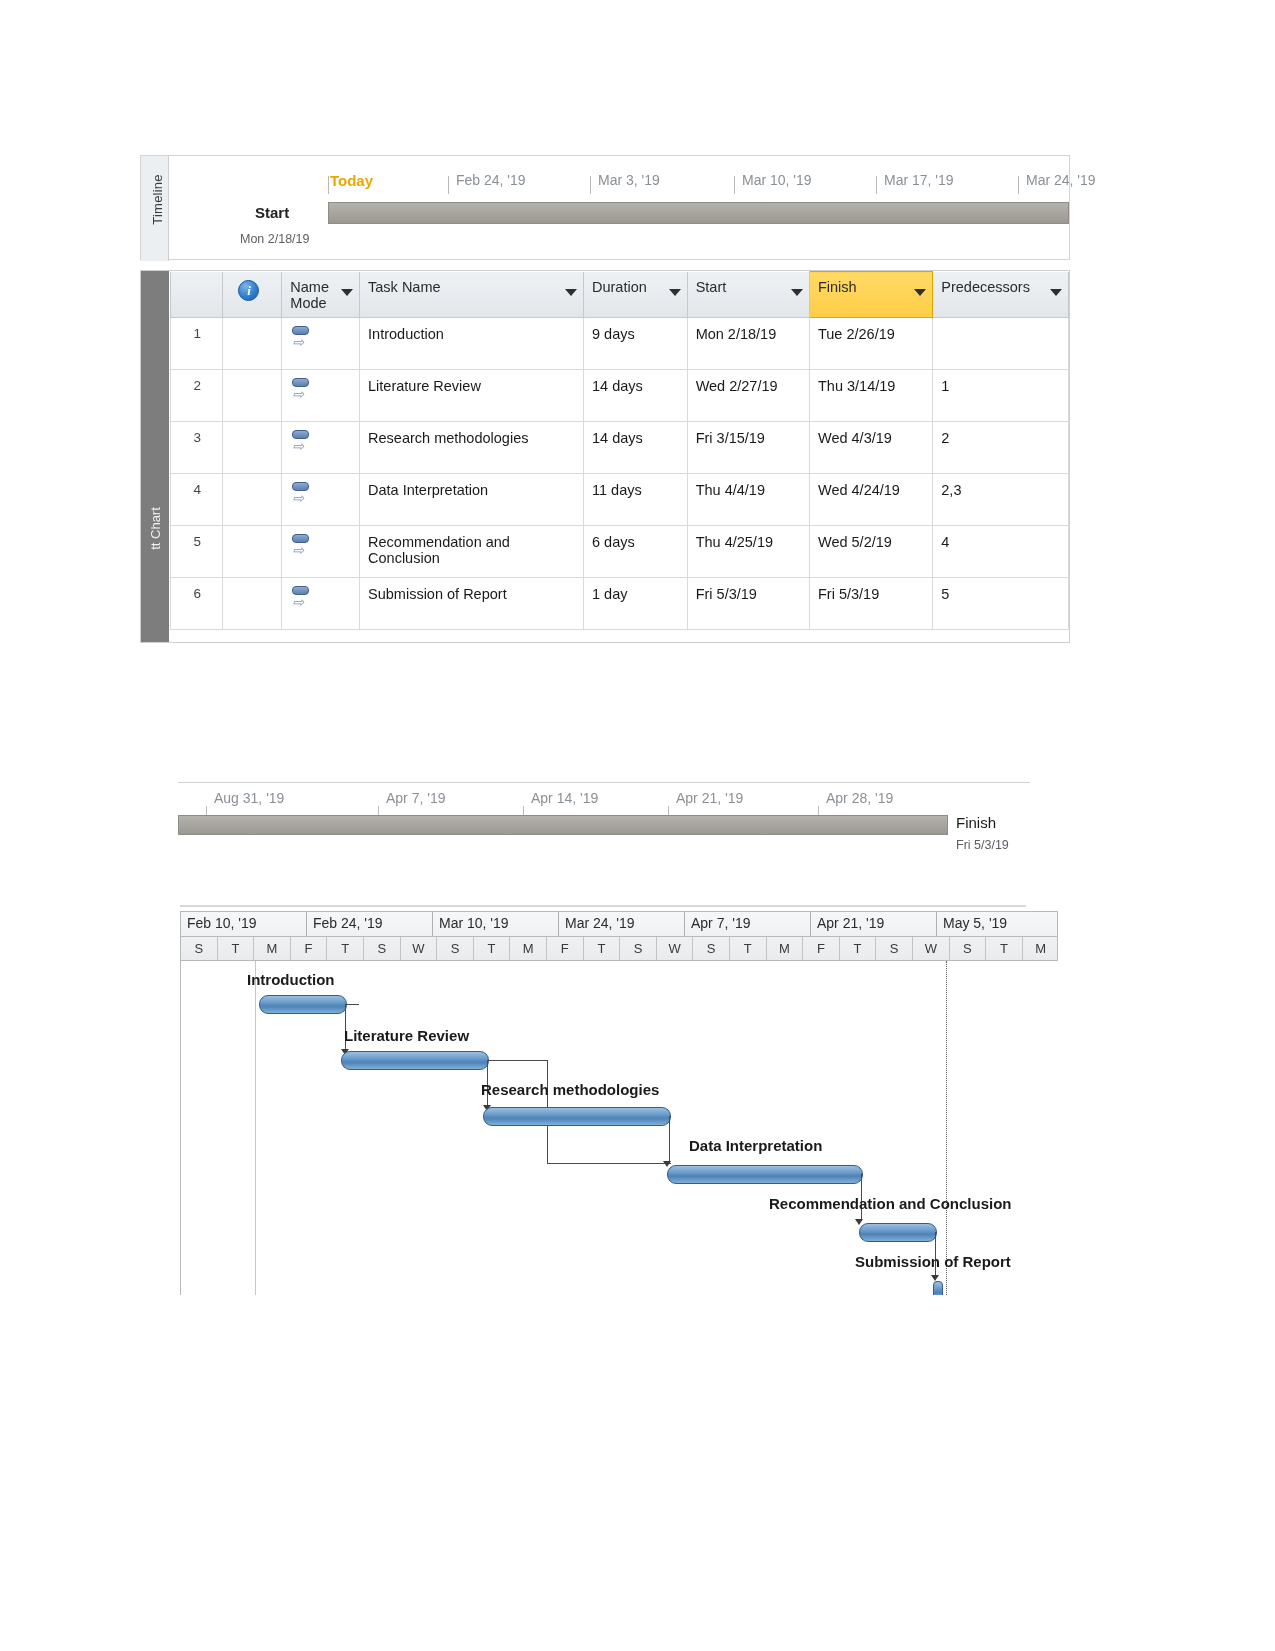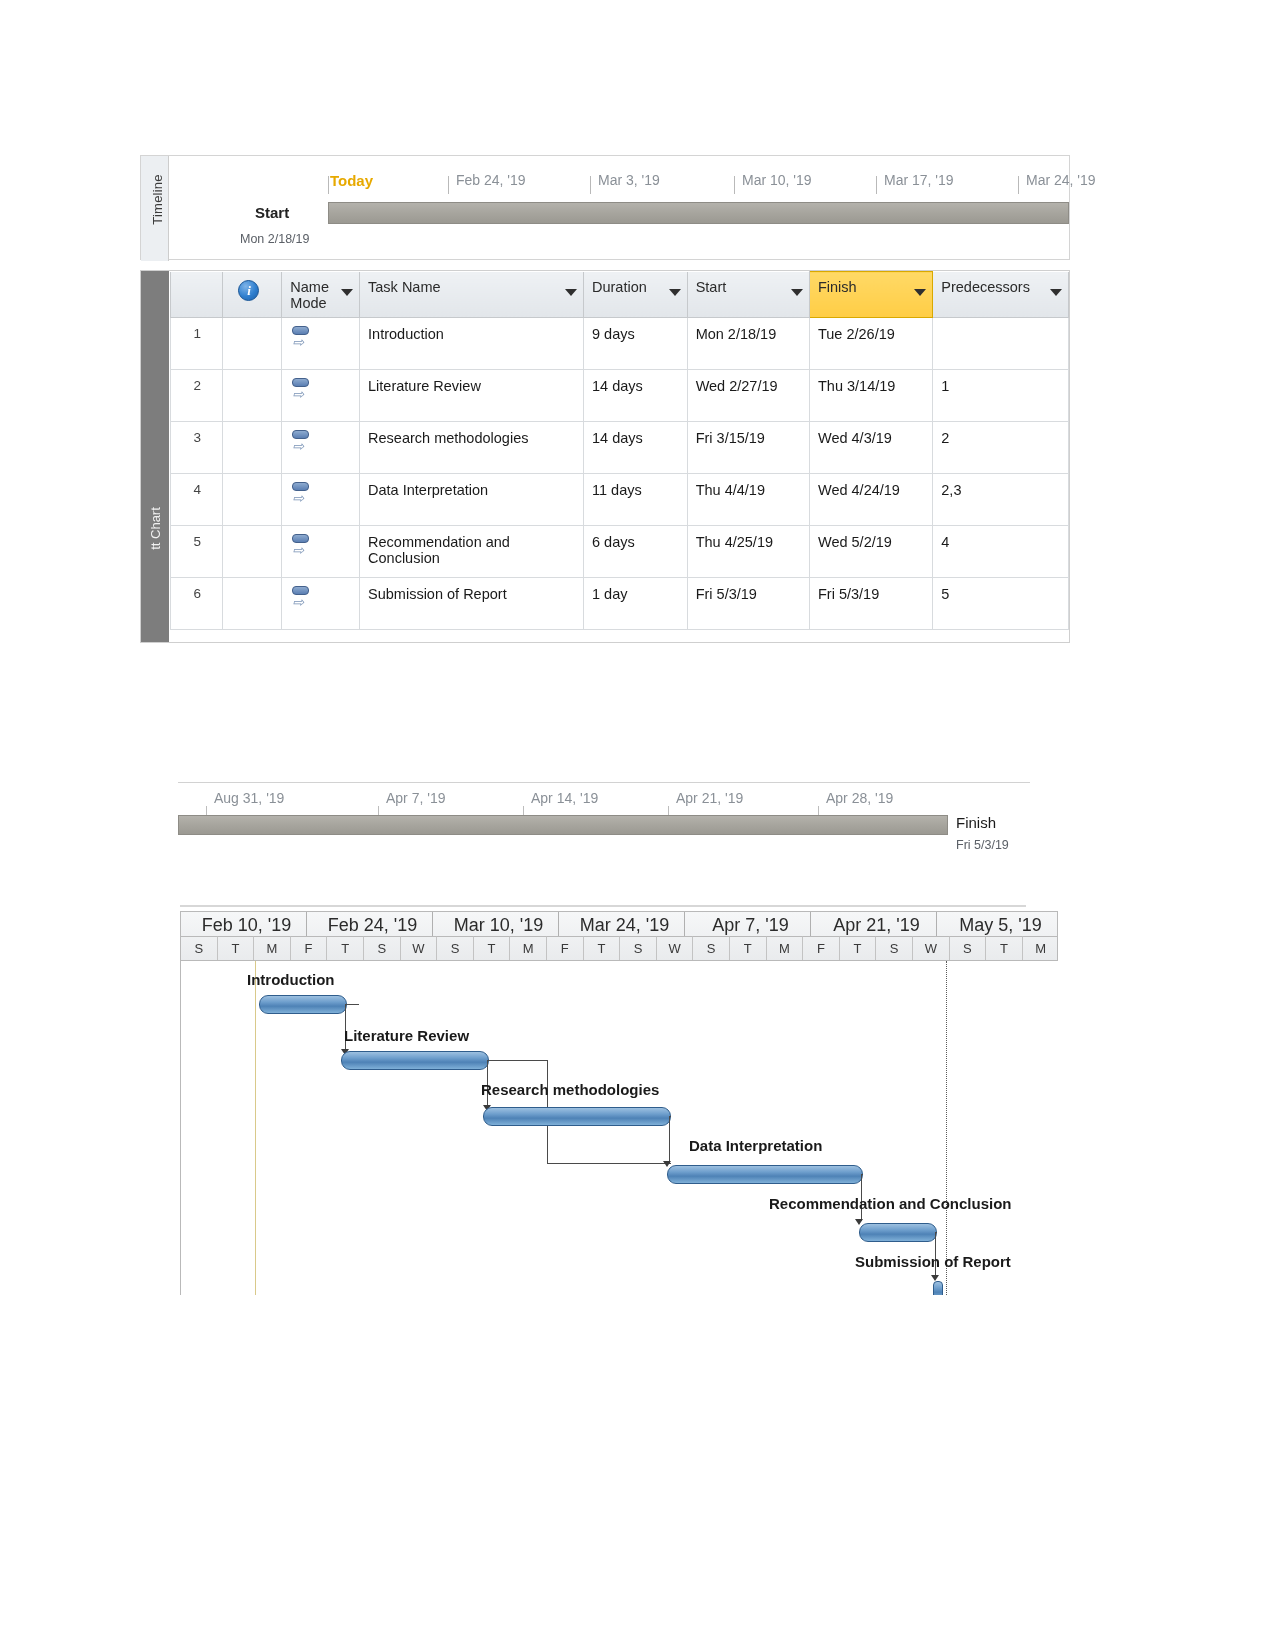--- a/index.html
+++ b/index.html
@@ -81,22 +81,22 @@
   .bt-fin{position:absolute;left:778px;top:44px;font-size:15px;color:#1a1a1a;}
   .bt-fin-date{position:absolute;left:778px;top:68px;font-size:12.5px;color:#5b6067;}
 
   
   #gantt{position:absolute;left:180px;top:905px;width:878px;height:390px;}
   .g-topline{position:absolute;left:0;top:0;width:846px;height:2px;background:#d7d7d7;}
   .g-hdr{position:absolute;left:0;top:6px;width:878px;height:50px;
      border:1px solid #b9b9b9;box-sizing:border-box;
      background:linear-gradient(to bottom,#f6f7f8 0%,#e9ebed 100%);overflow:hidden;}
   .g-week{position:absolute;top:0;height:24px;border-right:1px solid #b0b0b0;
-     box-sizing:border-box;font-size:18px;color:#2b2b2b;padding:3px 0 0 6px;
-     white-space:nowrap;text-align:center;}
+     box-sizing:border-box;font-size:14px;color:#2b2b2b;padding:3px 0 0 6px;
+     white-space:nowrap;}
   .g-day{position:absolute;top:24px;height:25px;border-right:1px solid #c3c3c3;
      border-top:1px solid #b9b9b9;box-sizing:border-box;font-size:13px;color:#3a3a3a;
      text-align:center;line-height:24px;}
   .g-body{position:absolute;left:0;top:56px;width:878px;height:334px;
      border-left:1px solid #b9b9b9;background:#fff;overflow:hidden;}
   .g-today{position:absolute;top:0;bottom:0;width:1px;background:#d9c98a;}
   .g-finline{position:absolute;top:0;bottom:0;width:0;
      border-left:1px dotted #5a5a5a;}
   .bar{position:absolute;height:19px;border-radius:9px;
      background:linear-gradient(to bottom,#9dc0e0 0%,#6f9fcd 35%,#4e82b6 60%,#7fb0d8 100%);

